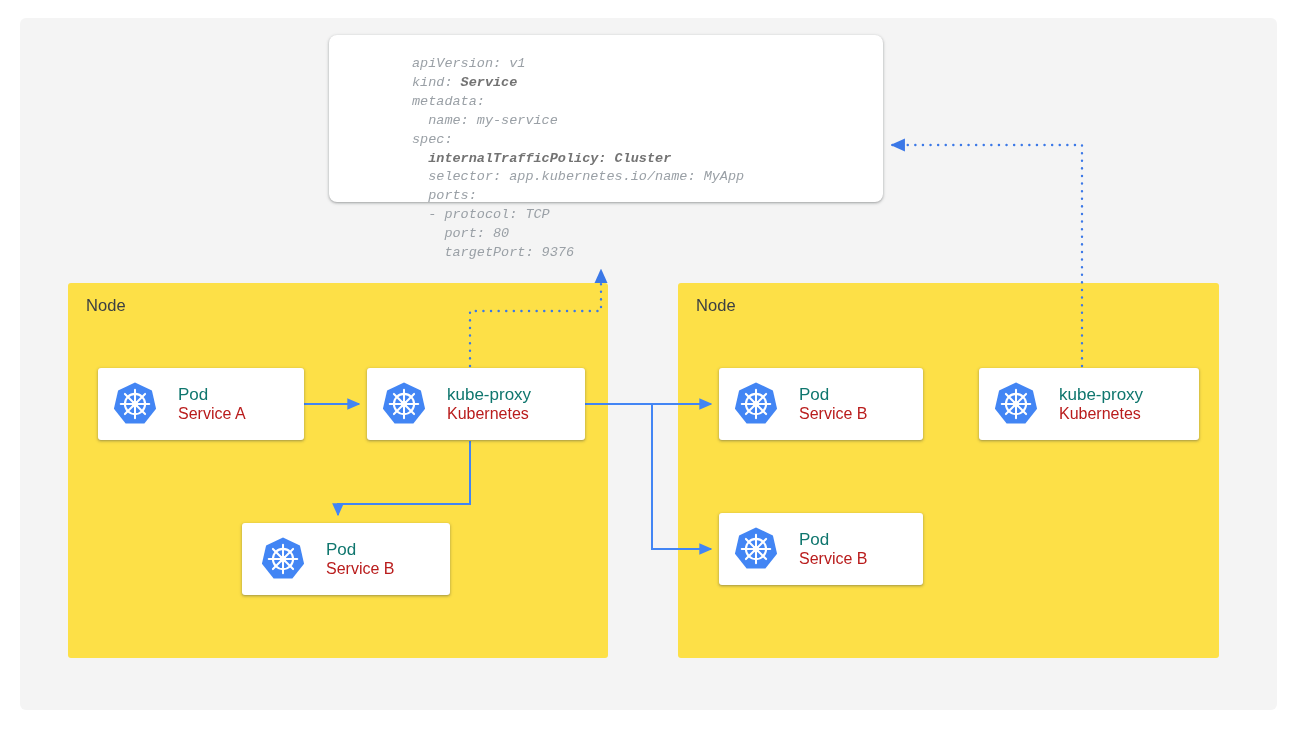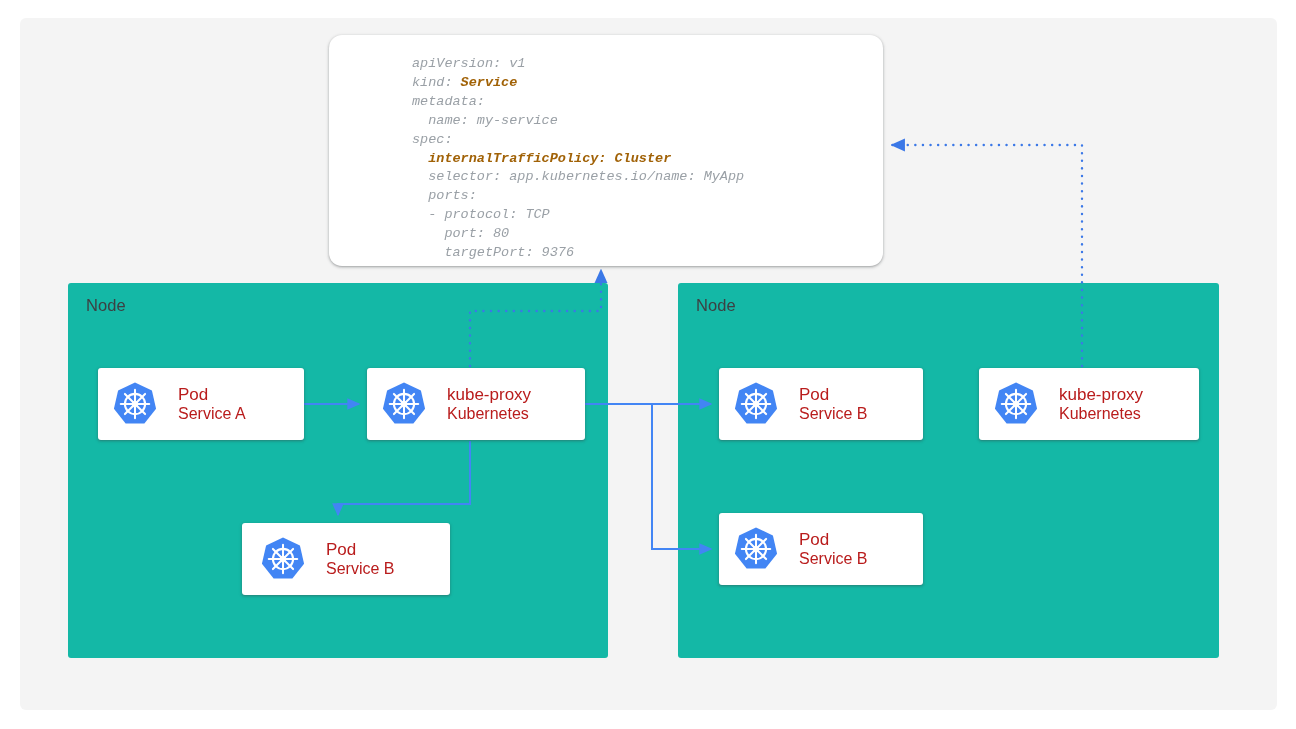--- a/index.html
+++ b/index.html
@@ -1,51 +1,51 @@
 <!DOCTYPE html>
 <html><head>
 <meta charset="utf-8">
 <style>
   html,body{margin:0;padding:0;background:#ffffff;}
   body{width:1296px;height:729px;font-family:"Liberation Sans",sans-serif;overflow:hidden;}
   #stage{position:relative;width:1296px;height:729px;background:#ffffff;}
 
   .outer-panel{position:absolute;left:20px;top:18px;width:1257px;height:692px;background:#f4f4f4;border-radius:6px;}
 
-  .node-box{position:absolute;background:#14b8a6;border-radius:3px;}
+  .node-box{position:absolute;background:#fde047;border-radius:3px;}
   #node-left{left:68px;top:283px;width:540px;height:375px;}
   #node-right{left:678px;top:283px;width:541px;height:375px;}
   .node-label{position:absolute;left:18px;top:13px;font-size:16.5px;color:#3c4043;letter-spacing:.1px;}
 
   .card{position:absolute;background:#ffffff;border-radius:3px;
         box-shadow:0 1px 2px rgba(60,64,67,.30),0 1px 3px 1px rgba(60,64,67,.15);
         display:flex;align-items:center;}
   .card .ico{flex:0 0 auto;width:46px;height:46px;}
   .card .txt{display:flex;flex-direction:column;justify-content:center;line-height:1.18;}
-  .card .t1{font-size:17px;color:#b91c1c;}
+  .card .t1{font-size:17px;color:#0f766e;}
   .card .t2{font-size:16px;color:#b91c1c;}
 
   #pod-a{left:98px;top:368px;width:192px;height:72px;padding-left:14px;}
   #pod-a .txt{margin-left:20px;}
   #kp-left{left:367px;top:368px;width:204px;height:72px;padding-left:14px;}
   #kp-left .txt{margin-left:20px;}
   #pod-b-left{left:242px;top:523px;width:190px;height:72px;padding-left:18px;}
   #pod-b-left .txt{margin-left:20px;}
   #pod-b-r1{left:719px;top:368px;width:190px;height:72px;padding-left:14px;}
   #pod-b-r1 .txt{margin-left:20px;}
   #pod-b-r2{left:719px;top:513px;width:190px;height:72px;padding-left:14px;}
   #pod-b-r2 .txt{margin-left:20px;}
   #kp-right{left:979px;top:368px;width:206px;height:72px;padding-left:14px;}
   #kp-right .txt{margin-left:20px;}
 
-  #yaml-card{position:absolute;left:329px;top:35px;width:554px;height:231px;background:#fff;border-radius:13px;
+  #yaml-card{position:absolute;left:329px;top:35px;width:554px;height:167px;background:#fff;border-radius:8px;
              box-shadow:0 1px 2px rgba(60,64,67,.30),0 1px 3px 1px rgba(60,64,67,.15);}
   #yaml-code{position:absolute;left:83px;top:20px;font-family:"Liberation Mono",monospace;font-style:italic;
              font-size:13.5px;line-height:18.9px;color:#9aa0a6;white-space:pre;}
-  #yaml-code .b{font-weight:bold;color:#a16207;font-style:italic;}
+  #yaml-code .b{font-weight:bold;color:#737373;font-style:italic;}
 
   #wires{position:absolute;left:0;top:0;width:1296px;height:729px;pointer-events:none;}
 </style>
 </head>
 <body>
 
 <div id="stage">
 
   <div class="outer-panel"></div>
 

